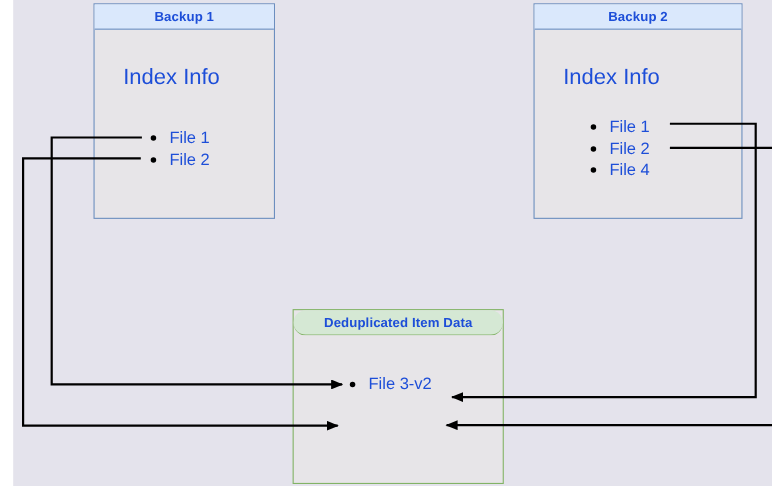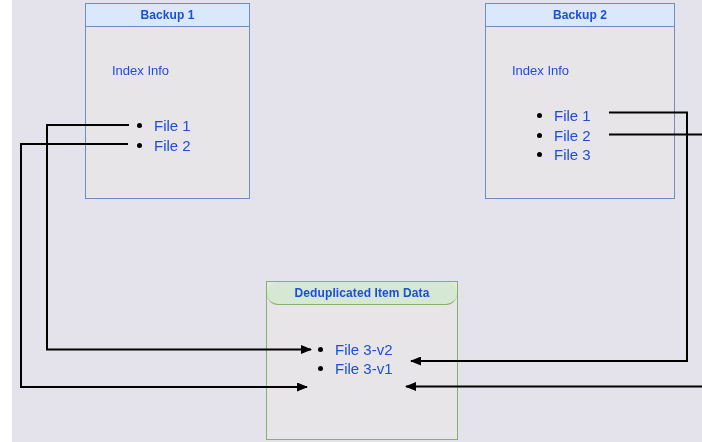--- a/index.html
+++ b/index.html
@@ -31,21 +31,21 @@
   .green .box-header { background: #d5e8d4; border-bottom: 1.5px solid #82b366; border-radius: 11px; }
   .box-title {
     font-size: 12px;
     font-weight: bold;
     letter-spacing: 0.1px;
   }
   .index-label {
     position: absolute;
     left: 26px;
     top: 58px;
-    font-size: 13px;
+    font-size: 20px;
     line-height: 17px;
   }
   .file-list {
     position: absolute;
     left: 0;
     right: 0;
     margin: 0;
     padding: 0;
     list-style: none;
   }
@@ -109,37 +109,33 @@
       <li class="file-row">
         <span class="dot"></span>
         <span class="file-label">File 1</span>
       </li>
       <li class="file-row">
         <span class="dot"></span>
         <span class="file-label">File 2</span>
       </li>
       <li class="file-row">
         <span class="dot"></span>
-        <span class="file-label">File 3</span>
+        <span class="file-label">File 4</span>
       </li>
     </ul>
   </div>
 
   <div class="box green" style="left:254px;top:281px;width:192px;height:159px;">
     <div class="box-header">
       <span class="box-title">Deduplicated Item Data</span>
     </div>
     <ul class="file-list" style="top:58px;">
       <li class="file-row">
         <span class="dot"></span>
         <span class="file-label">File 3-v2</span>
-      </li>
-      <li class="file-row">
-        <span class="dot"></span>
-        <span class="file-label">File 3-v1</span>
       </li>
     </ul>
   </div>
 
   <svg class="arrow-layer" viewBox="0 0 702 442" xmlns="http://www.w3.org/2000/svg">
     <defs>
       <marker id="ah" markerWidth="12" markerHeight="9" refX="10" refY="4.5" orient="auto" markerUnits="userSpaceOnUse">
         <path d="M0,0 L11,4.5 L0,9 Z" fill="#000"></path>
       </marker>
     </defs>

